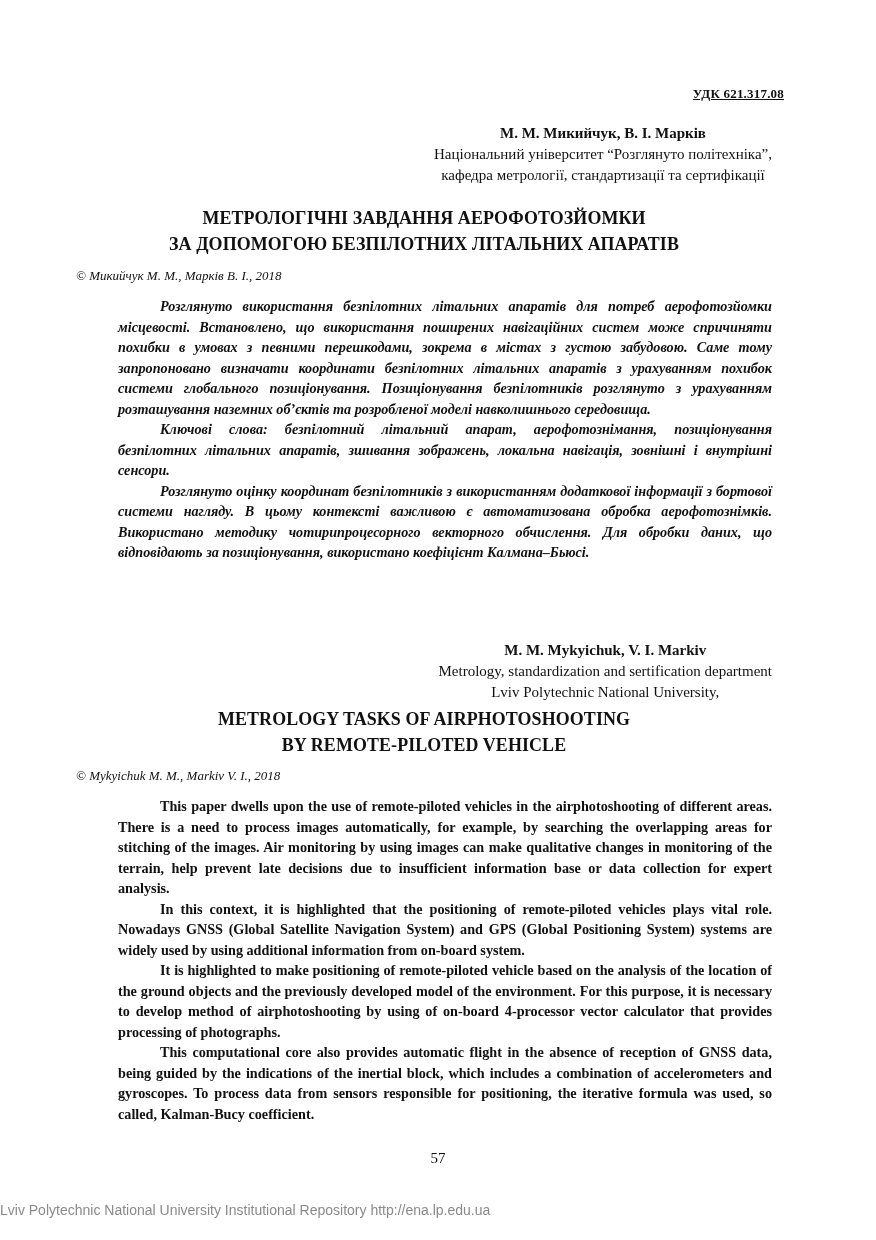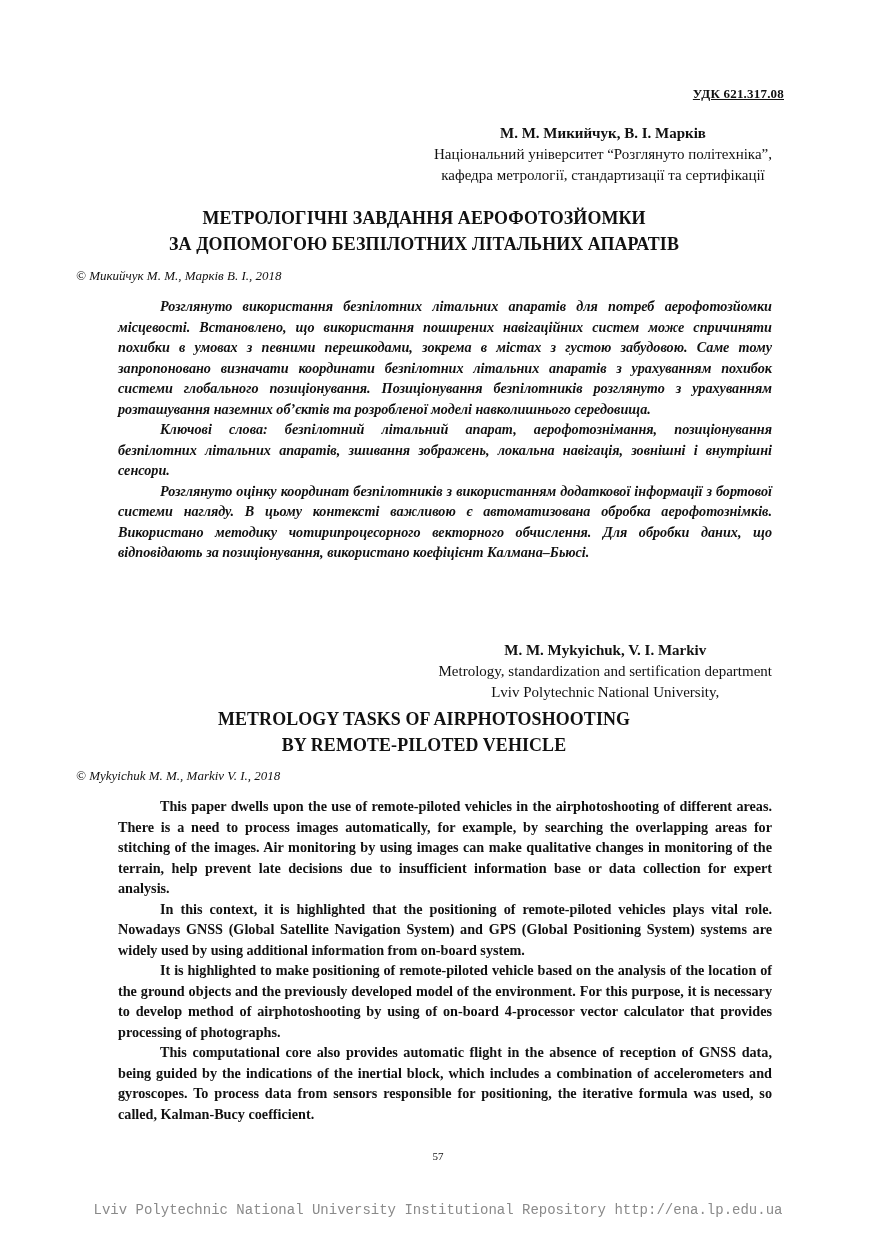--- a/index.html
+++ b/index.html
@@ -78,29 +78,29 @@
       text-indent: 42px;
     }
     .abstract-ua { top: 296px; font-style: italic; }
     .abstract-en { top: 796px; }
     .page-number {
       position: absolute;
       left: 0;
       width: 876px;
       top: 1150px;
       text-align: center;
-      font-size: 11px;
+      font-size: 15px;
     }
     .repository {
       position: absolute;
       left: 0;
       width: 876px;
       top: 1202px;
-      text-align: center;
-      font-family: Liberation Mono, monospace;
+      text-align: left;
+      font-family: Liberation Sans, sans-serif;
       font-size: 14px;
       color: #8a8a8a;
     }
   </style>
 </head>
 <body>
 
 <div class="page">
 
   <div class="udc">УДК 621.317.08</div>

